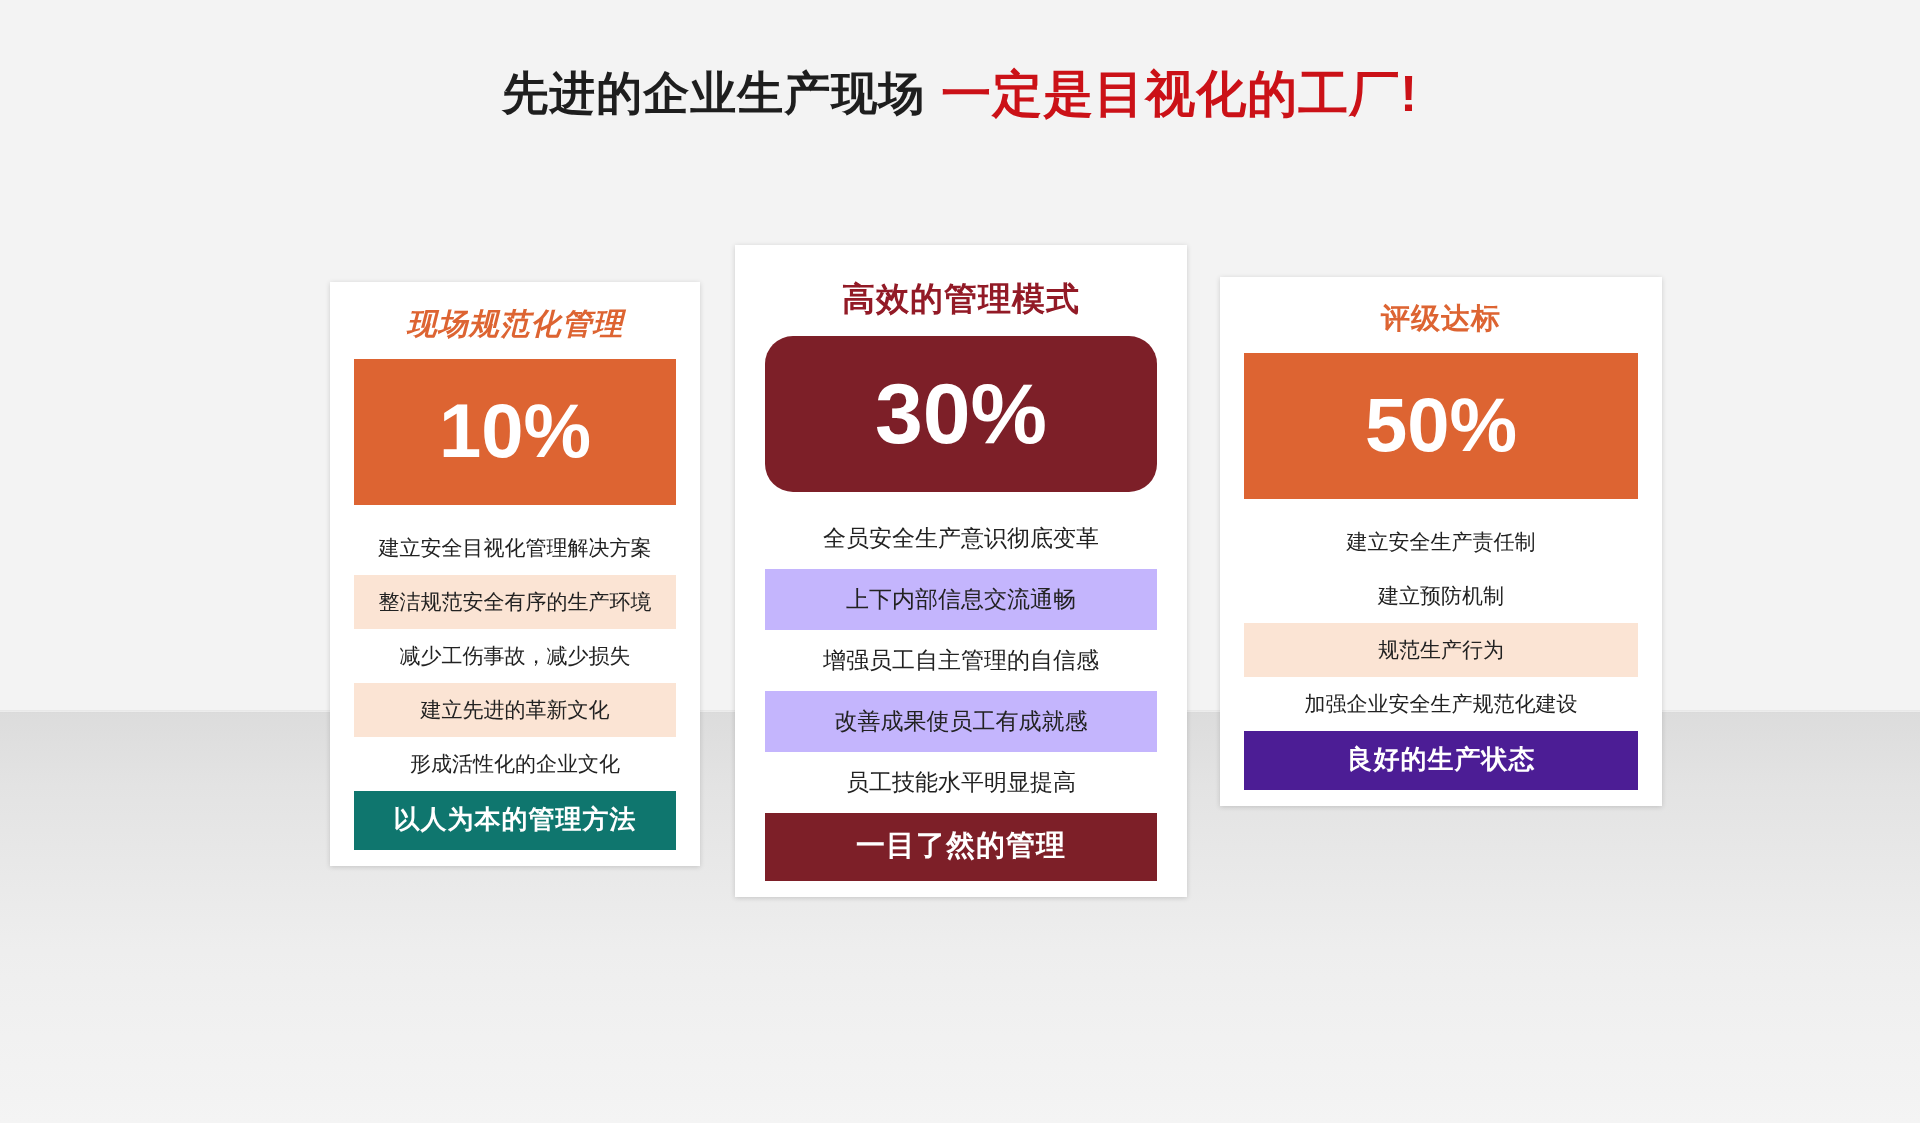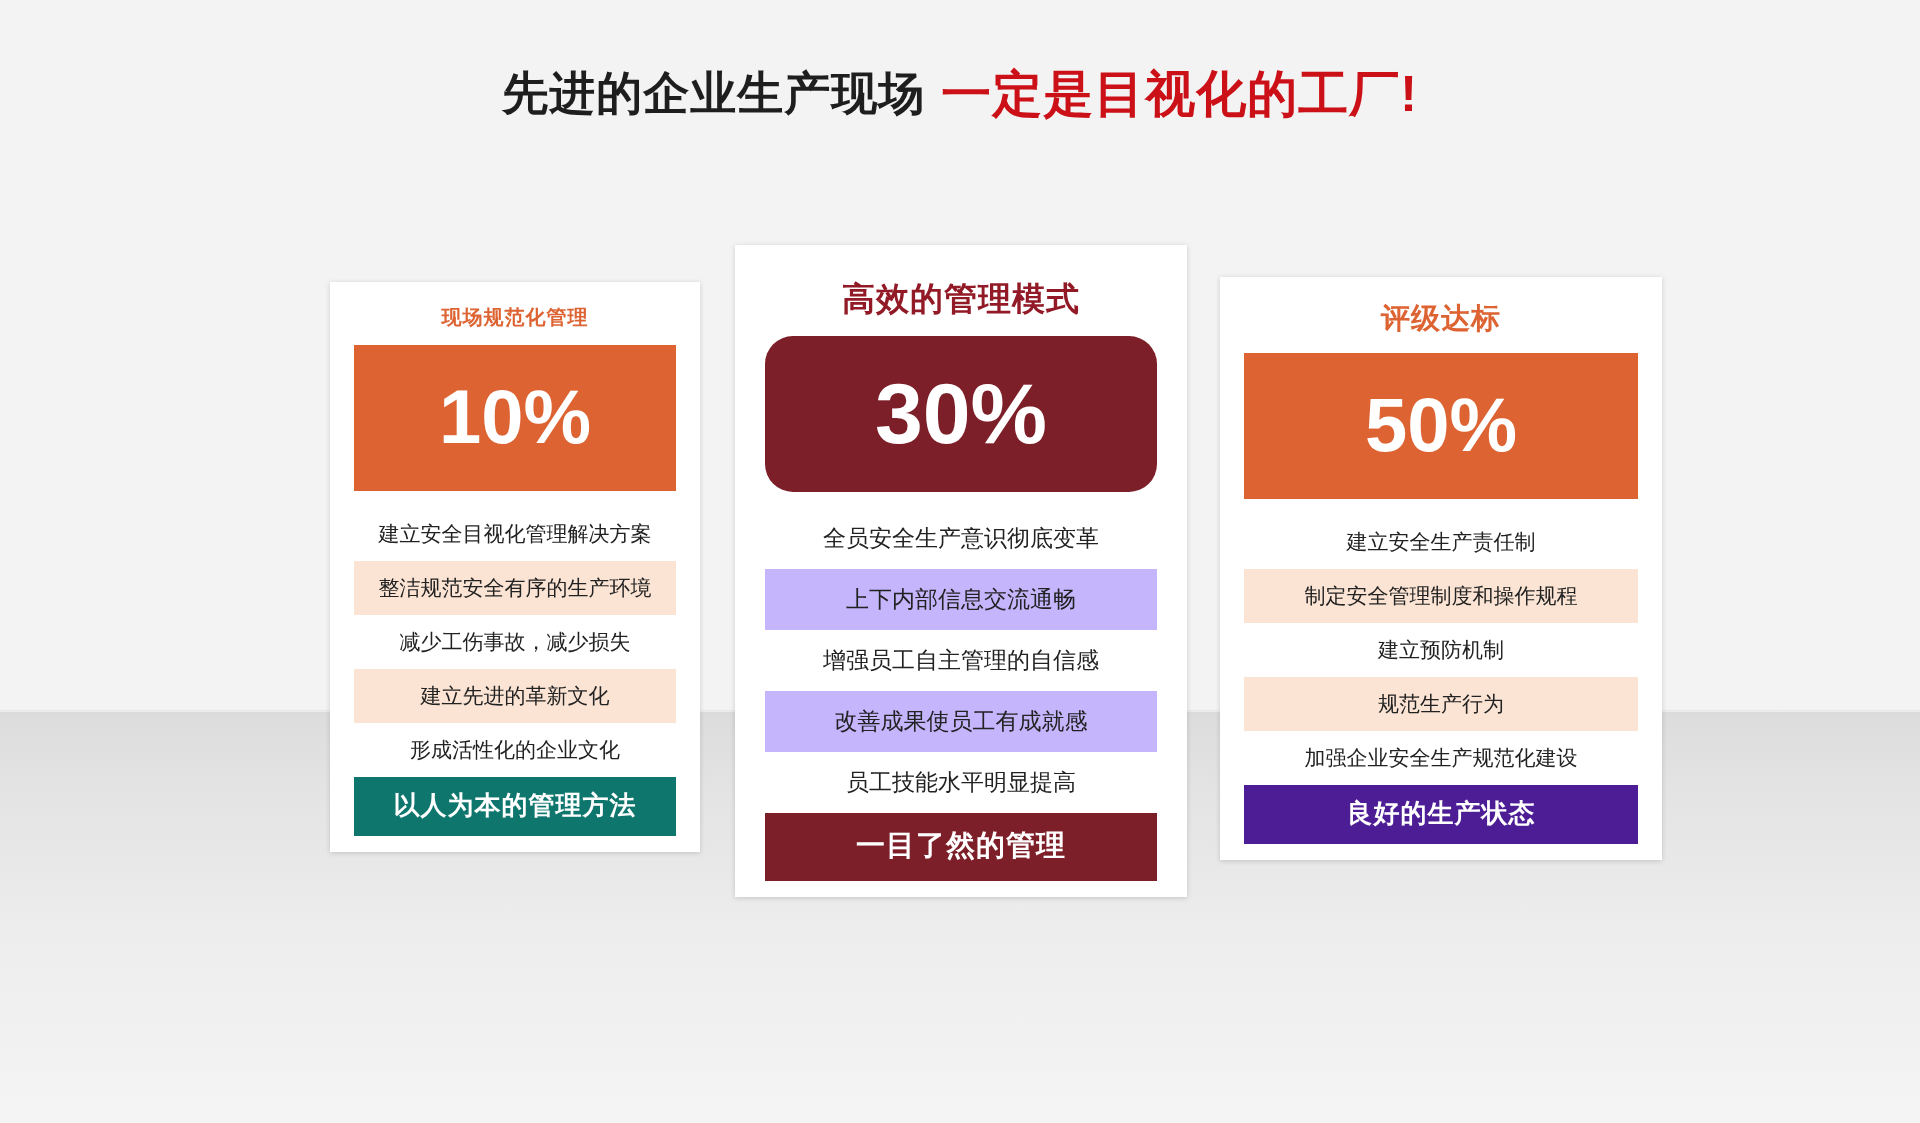--- a/index.html
+++ b/index.html
@@ -55,21 +55,21 @@
   #card-left{  left:330px;  top:282px;  width:370px; }
   #card-mid{   left:735px;  top:245px;  width:452px; }
   #card-right{ left:1220px; top:277px;  width:442px; }
 
   .card-title{
     text-align:center;
     font-weight:bold;
     padding:18px 10px 14px;
     letter-spacing:1px;
   }
-  #card-left  .card-title{ color:#dd6432; font-size:20px; padding-top:22px; }
+  #card-left  .card-title{ color:#dd6432; font-size:30px; padding-top:22px;font-style:italic; }
   #card-mid   .card-title{ color:#921a26; font-size:33px; padding-top:32px; }
   #card-right .card-title{ color:#dd6432; font-size:29px; padding-top:22px; }
 
   .pct-block{
     margin:0 24px;
     text-align:center;
     color:#ffffff;
     font-weight:bold;
     line-height:1;
   }
@@ -139,21 +139,20 @@
       <div class="row">员工技能水平明显提高</div>
     </div>
     <div class="footer-bar">一目了然的管理</div>
   </div>
 
   <div class="card" id="card-right">
     <div class="card-title">评级达标</div>
     <div class="pct-block">50%</div>
     <div class="rows">
       <div class="row">建立安全生产责任制</div>
-      <div class="row alt-orange">制定安全管理制度和操作规程</div>
       <div class="row">建立预防机制</div>
       <div class="row alt-orange">规范生产行为</div>
       <div class="row">加强企业安全生产规范化建设</div>
     </div>
     <div class="footer-bar">良好的生产状态</div>
   </div>
 
 </div>
 
 </body></html>

